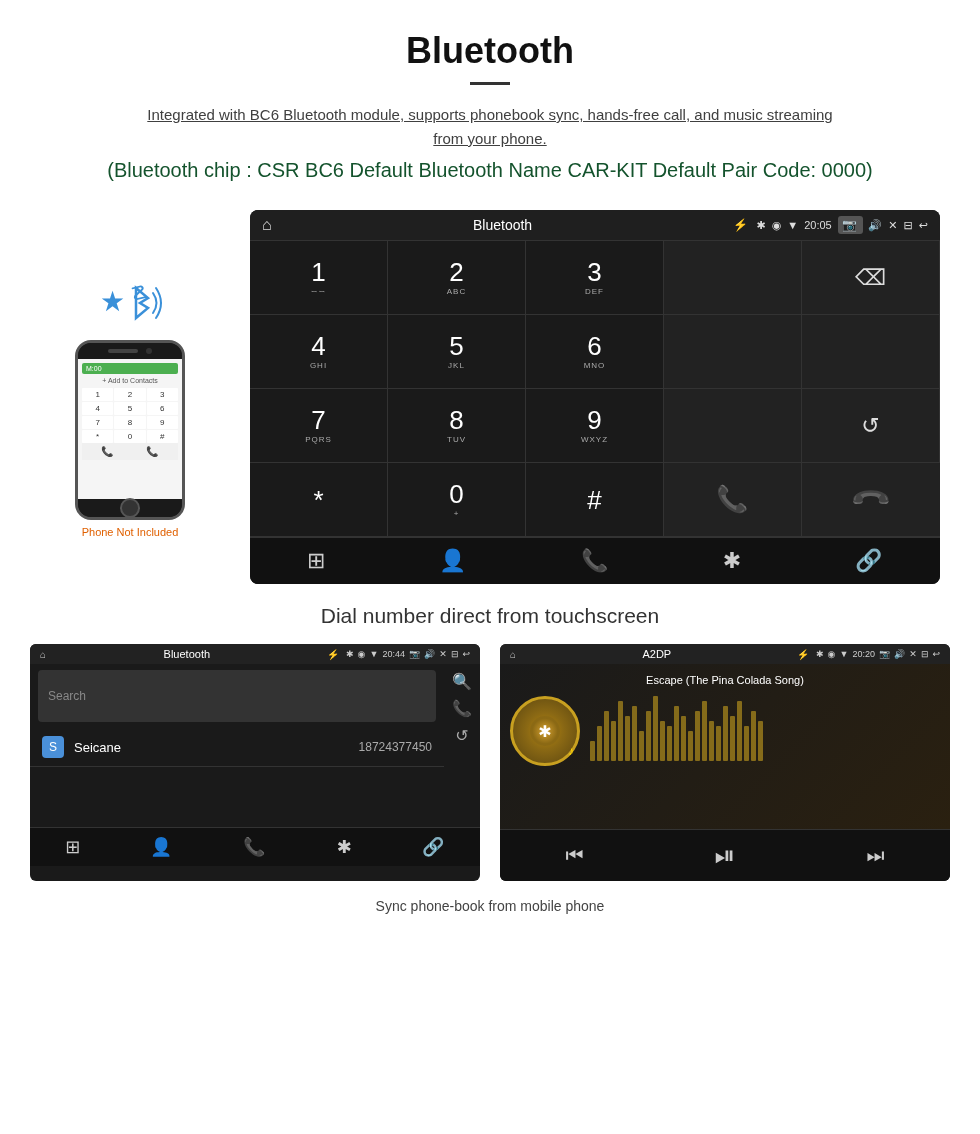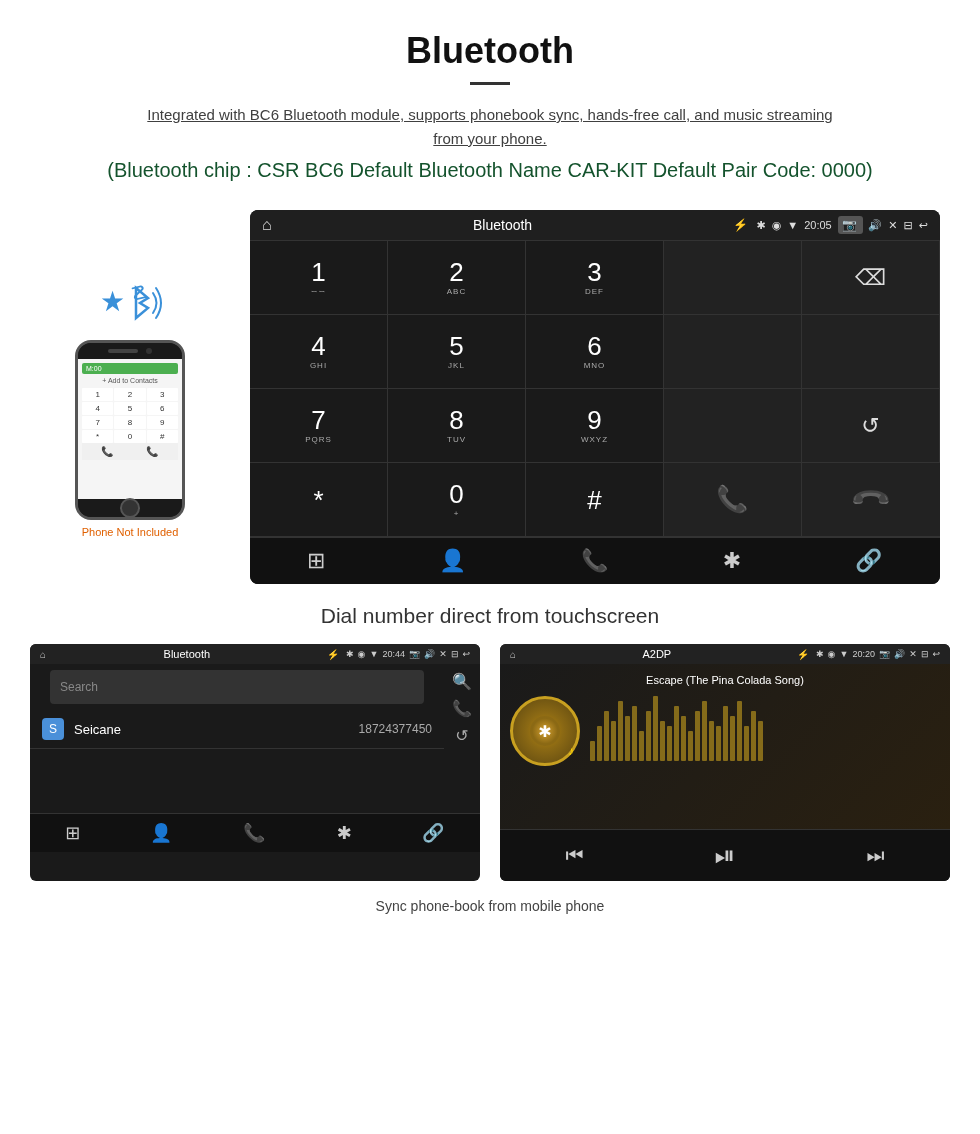--- a/index.html
+++ b/index.html
@@ -290,24 +290,24 @@
       padding: 4px 10px;
       color: #ccc;
       font-size: 10px;
       gap: 6px;
     }
     .bs-status-title { flex: 1; text-align: center; font-size: 11px; color: #fff; }
     .bs-status-right { display: flex; gap: 4px; align-items: center; font-size: 9px; }
 
     
     .phonebook-search {
-      margin: 6px 20px;
+      margin: 6px 8px;
       background: #333;
       border-radius: 4px;
-      padding: 10px 10px;
+      padding: 19px 10px;
       display: flex;
       align-items: flex-end;
       color: #888;
       font-size: 12px;
     }
     .phonebook-contact {
       display: flex;
       align-items: center;
       padding: 8px 12px;
       border-bottom: 1px solid #333;

